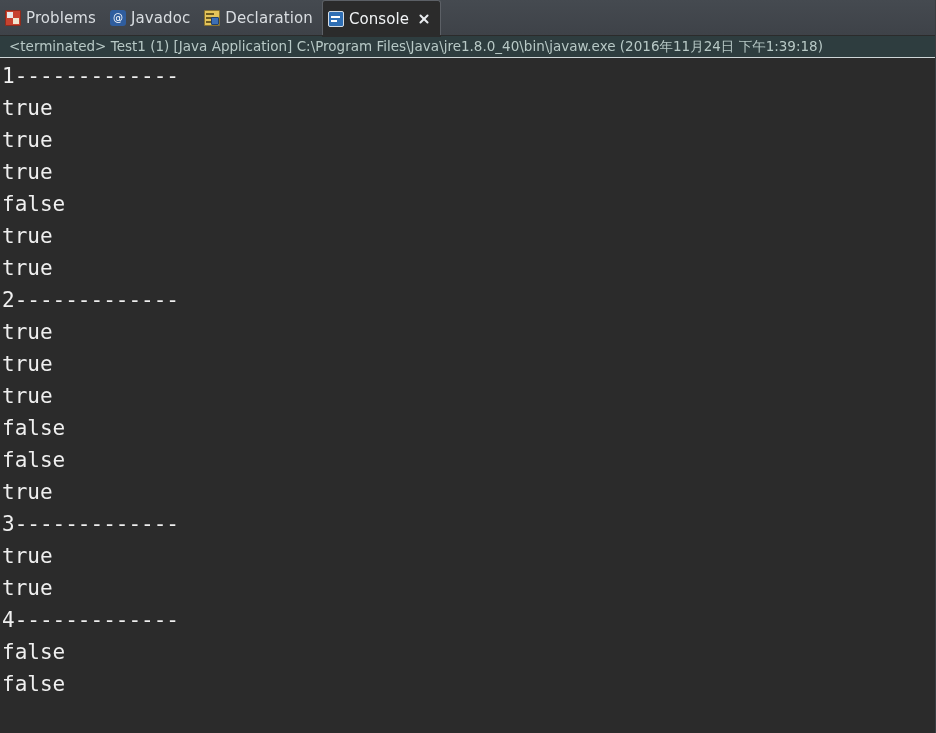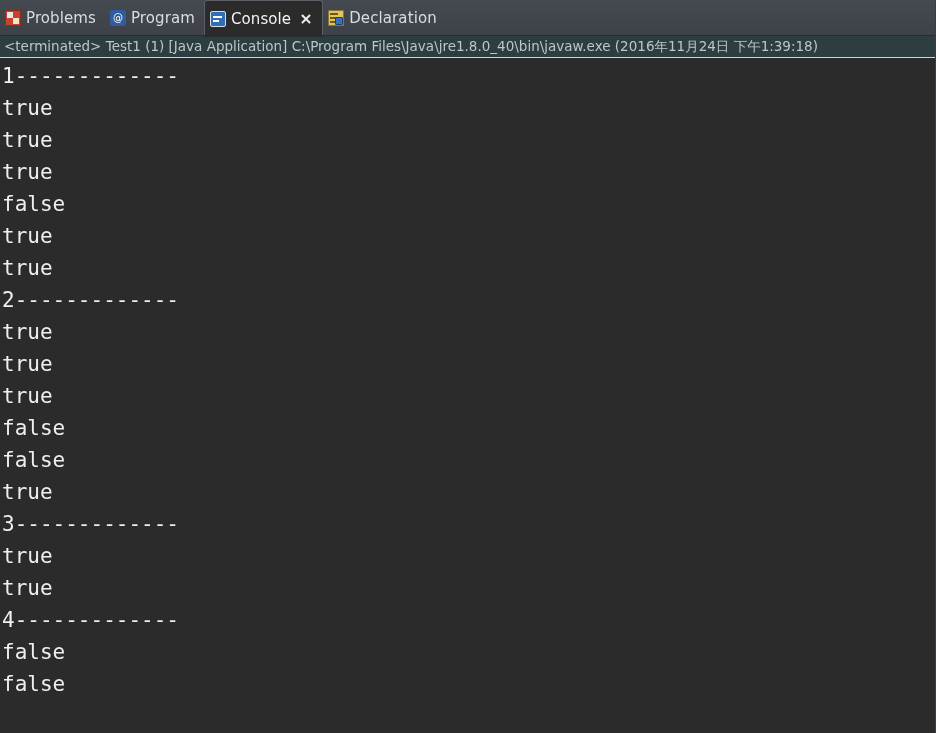--- a/index.html
+++ b/index.html
@@ -206,21 +206,21 @@
 
   
   .statusline {
     height: 21px;
     min-height: 21px;
     background: #2e3d3f;
     color: #b8c9c6;
     font-family: "DejaVu Sans", "Liberation Sans", sans-serif;
     font-size: 13.5px;
     line-height: 21px;
-    padding: 0 4px;
+    padding: 0 9px;
     white-space: nowrap;
     overflow: hidden;
     box-sizing: border-box;
     letter-spacing: 0px;
   }
   .statusrule {
     height: 1px;
     min-height: 1px;
     background: #cfd6d8;
   }
@@ -261,34 +261,34 @@
 
   <div class="tabbar">
 
     <div class="tab">
       <span class="ic ic-problems"></span>
       <span class="tab-label">Problems</span>
     </div>
 
     <div class="tab">
       <span class="ic ic-javadoc">@</span>
-      <span class="tab-label">Program</span>
+      <span class="tab-label">Javadoc</span>
+    </div>
+
+    <div class="tab">
+      <span class="ic ic-declaration"></span>
+      <span class="tab-label">Declaration</span>
     </div>
 
     <div class="tab selected">
       <span class="ic ic-console"></span>
       <span class="tab-label">Console</span>
       <span class="tab-close"></span>
     </div>
 
-    <div class="tab">
-      <span class="ic ic-declaration"></span>
-      <span class="tab-label">Declaration</span>
-    </div>
-
 
   </div>
 
   <div class="statusline">&lt;terminated&gt; Test1 (1) [Java Application] C:\Program Files\Java\jre1.8.0_40\bin\javaw.exe (2016年11月24日 下午1:39:18)</div>
   <div class="statusrule"></div>
 
   <div class="console">
     <div class="cline">1-------------</div>
     <div class="cline">true</div>
     <div class="cline">true</div>

